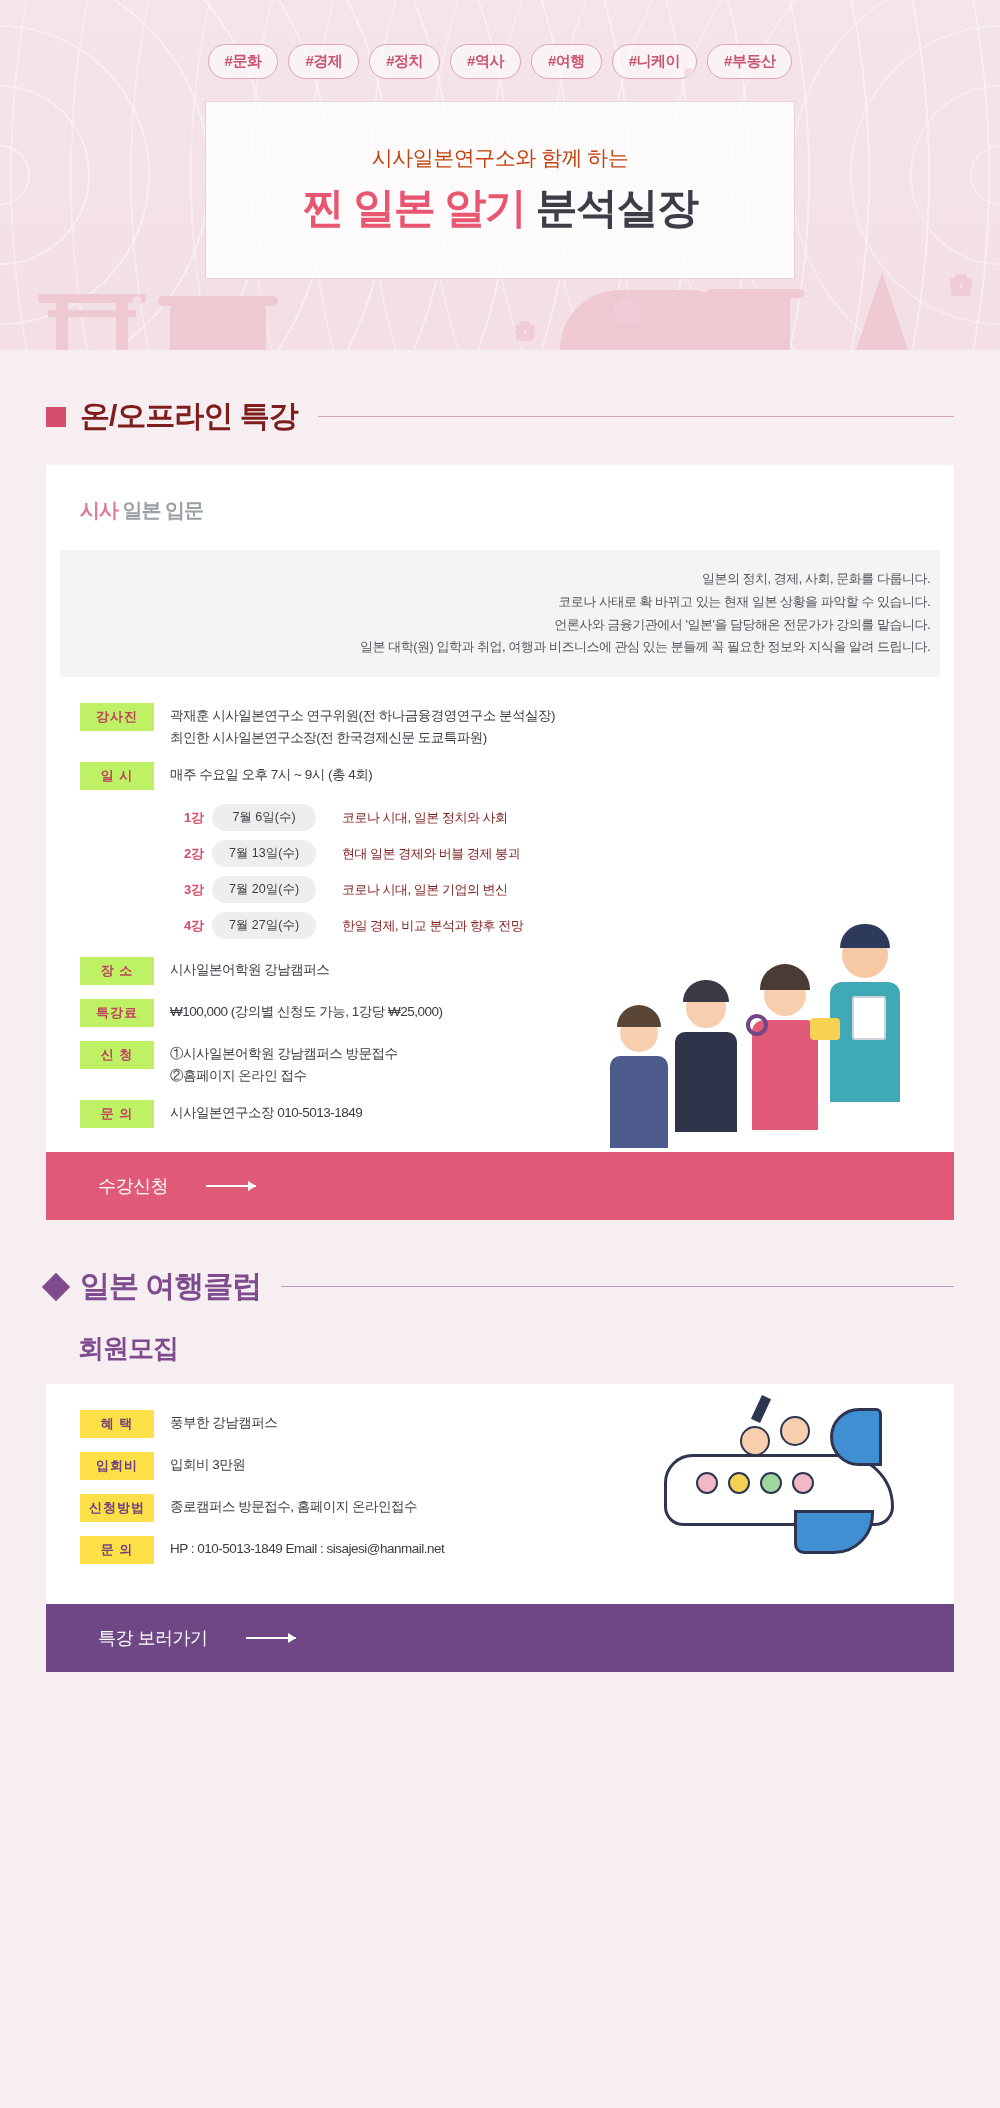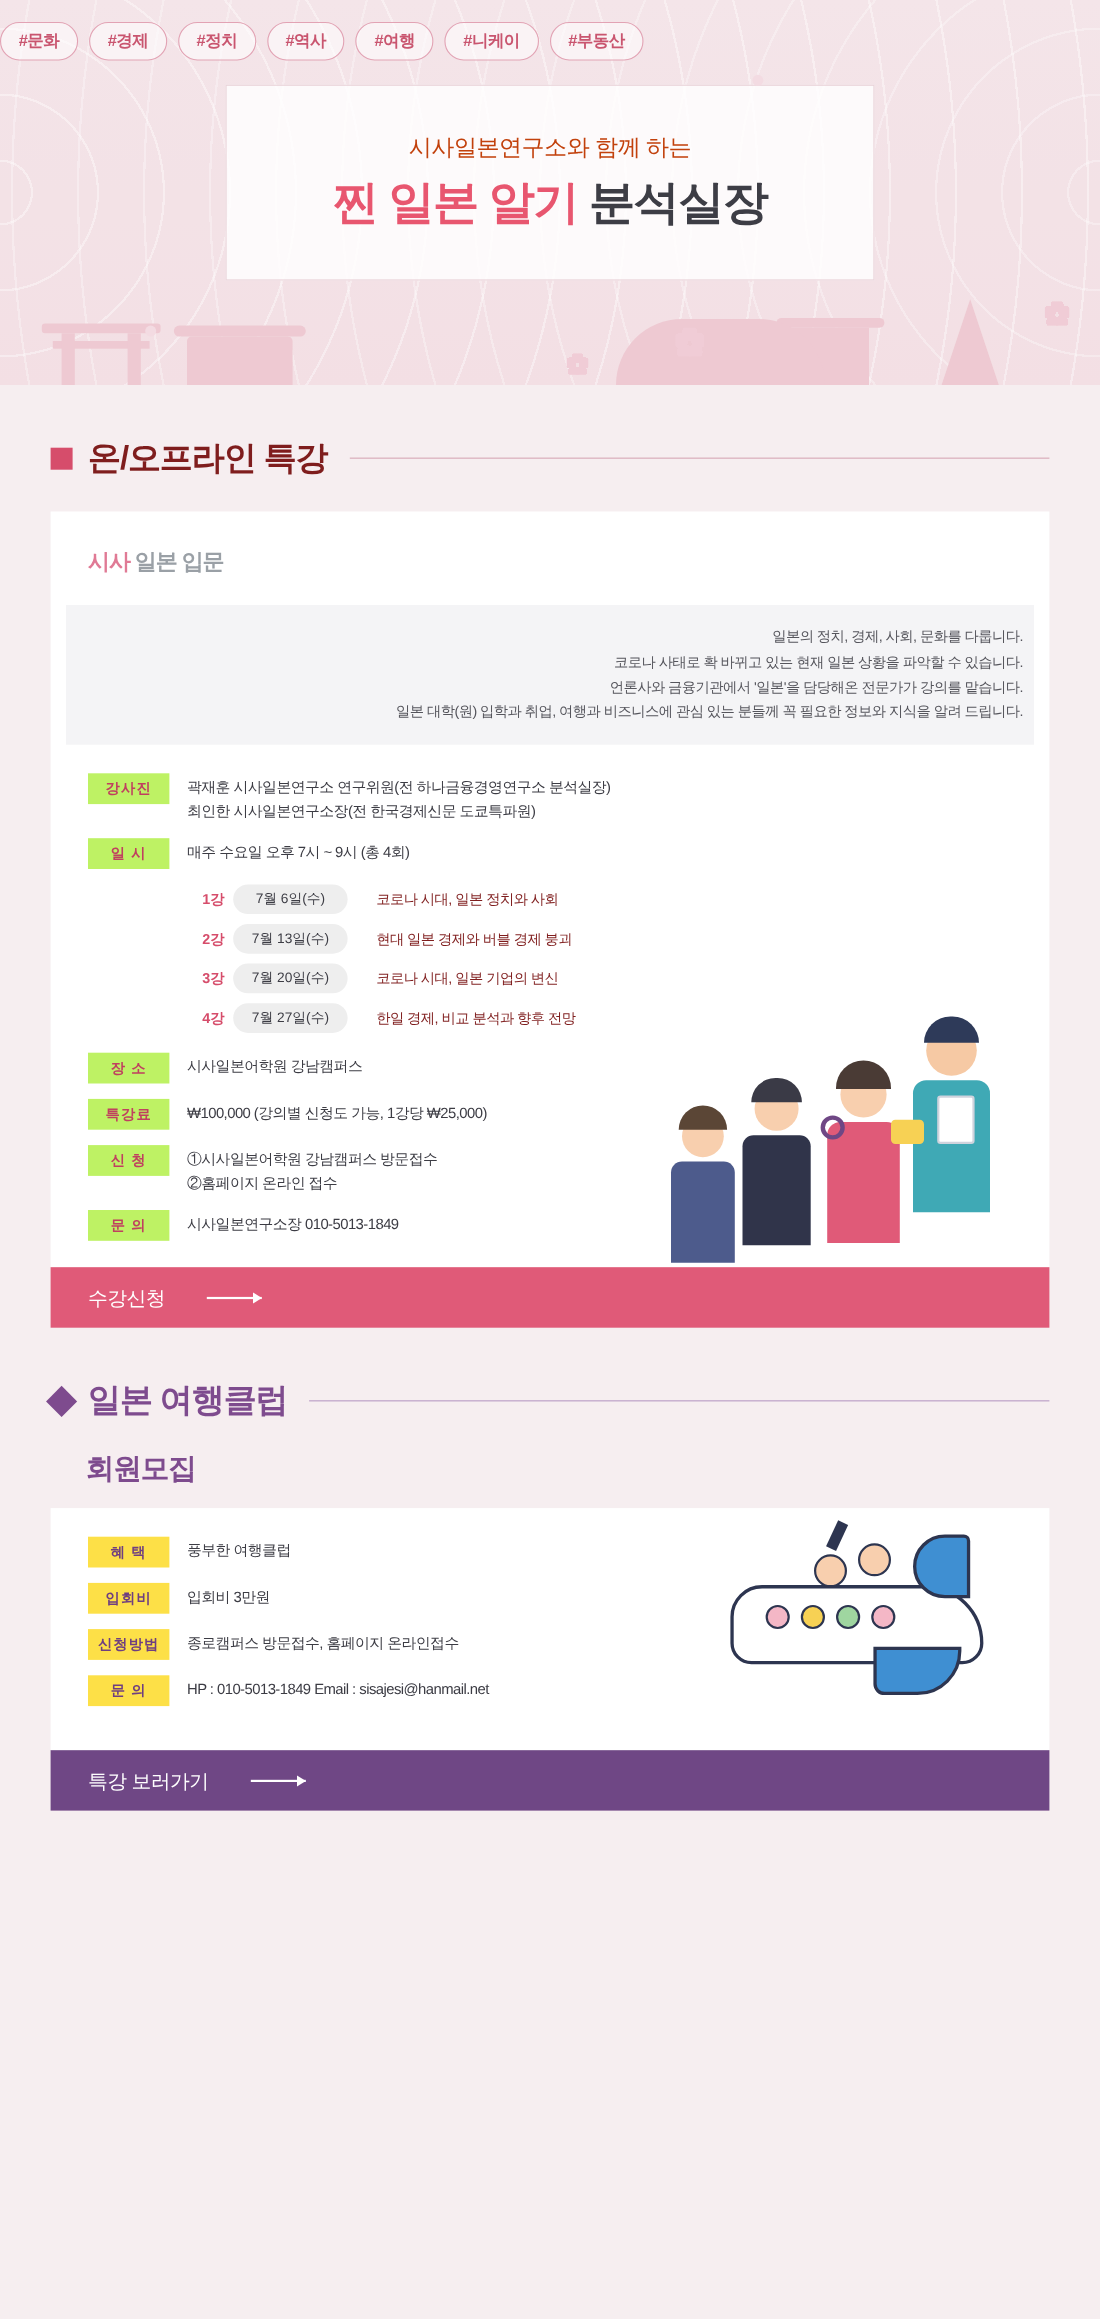--- a/index.html
+++ b/index.html
@@ -23,22 +23,23 @@
     position: absolute; inset: 0;
     background:
       repeating-radial-gradient(circle at 0% 50%, transparent 0 28px, rgba(255,255,255,0.45) 28px 30px, transparent 30px 60px),
       repeating-radial-gradient(circle at 100% 50%, transparent 0 28px, rgba(255,255,255,0.35) 28px 30px, transparent 30px 60px),
       linear-gradient(#f5e6ea, #f3dfe4);
     opacity: .9;
   }
   .tags {
     position: relative;
     display: flex;
+    justify-content: center;
     gap: 10px;
-    padding-top: 20px;
+    padding-top: 44px;
   }
   .tag {
     border: 1px solid #e2a3b4;
     color: #c9556f;
     background: rgba(255,255,255,0.55);
     border-radius: 20px;
     padding: 7px 16px;
     font-size: 15px;
     font-weight: bold;
     letter-spacing: -0.5px;
@@ -198,24 +199,24 @@
     right: 10px;
     bottom: 0;
     width: 330px;
     height: 230px;
   }
   .p { position: absolute; }
 
   .cta {
     margin: 0 46px;
     background: #e05a78;
-    height: 55px;
+    height: 68px;
     display: flex;
     align-items: center;
-    padding-left: 34px;
+    padding-left: 52px;
     gap: 38px;
   }
   .cta-label {
     color: #fff;
     font-size: 18px;
     letter-spacing: -0.5px;
   }
   .arrow {
     width: 50px; height: 2px; background: #fff; position: relative;
   }
@@ -423,21 +424,21 @@
   <div class="dia-marker"></div>
   <div class="section-title purple">일본 여행클럽</div>
   <div class="head-rule purple"></div>
 </div>
 
 <div class="club-sub">회원모집</div>
 
 <div class="club-card">
   <div class="info-row">
     <div class="label purple">혜 택</div>
-    <div class="info-text">풍부한 여행클럽</div>
+    <div class="info-text">풍부한 강남캠퍼스</div>
   </div>
   <div class="info-row">
     <div class="label purple">입회비</div>
     <div class="info-text">입회비 3만원</div>
   </div>
   <div class="info-row">
     <div class="label purple">신청방법</div>
     <div class="info-text">종로캠퍼스 방문접수, 홈페이지 온라인접수</div>
   </div>
   <div class="info-row">

